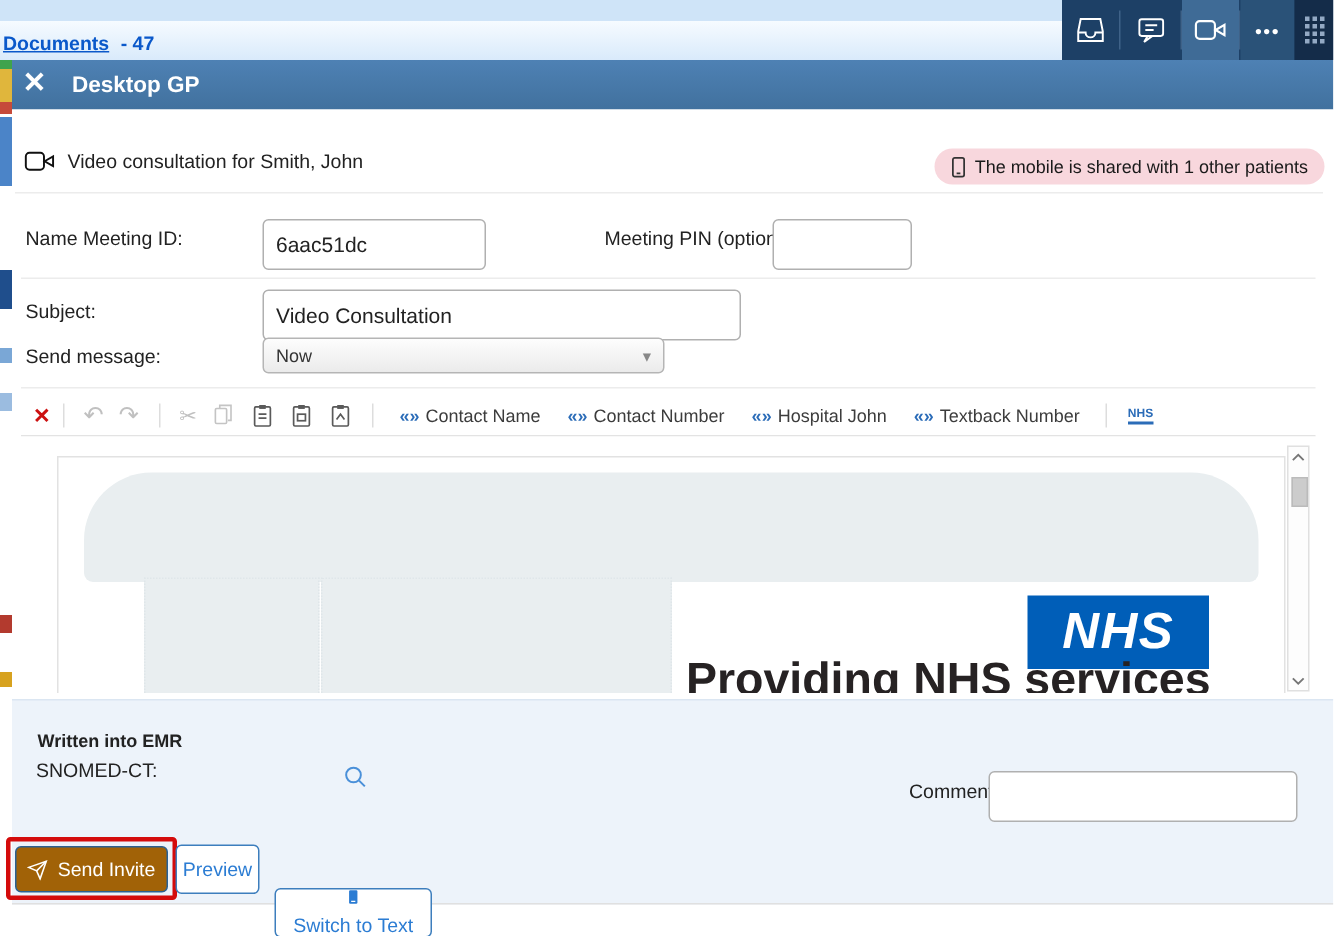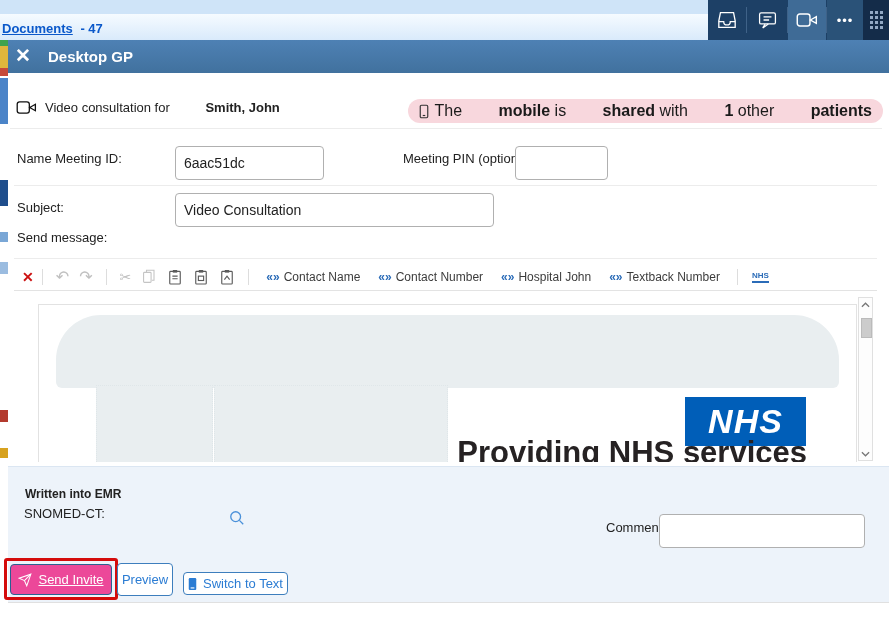--- a/index.html
+++ b/index.html
@@ -29,23 +29,23 @@
   .close-x{left:15px;top:44px;color:#fff;font-size:19px;font-weight:bold;cursor:pointer;line-height:24px;}
   .dlg-title{left:48px;top:48px;color:#fff;font-size:15px;font-weight:bold;}
 
   
   .frag{left:0;width:8px;}
 
   .dlg-body{left:8px;top:73px;width:881px;height:551px;background:#fff;}
 
   
   .consult-row{left:16px;top:100px;font-size:13px;display:flex;align-items:center;gap:8px;}
-  .bold{font-weight:bold;margin-left:32px;}
+  .bold{font-weight:normal;}
   .badge{right:6px;top:99px;height:24px;background:#f8d7dd;border-radius:12px;
-         display:flex;align-items:center;gap:6px;padding:0 11px;font-size:16px;color:#1a1a1a;}
+         display:flex;align-items:center;gap:6px;padding:0 11px;font-size:12px;color:#1a1a1a;}
   .hr{height:1px;background:#ececec;}
 
   .lbl{font-size:13px;color:#222;}
   .inp{position:absolute;border:1px solid #b0b0b0;border-radius:4px;font-size:14px;color:#222;
        padding:16px 8px;box-sizing:border-box;font-family:"Liberation Sans",sans-serif;outline:none;background:#fff;}
   .dropdown{left:175px;top:225px;width:268px;height:24px;border:1px solid #b5b5b5;border-radius:4px;
             background:linear-gradient(#fdfdfd,#ebebeb);display:flex;align-items:center;
             padding:0 8px;box-sizing:border-box;font-size:12px;color:#333;cursor:pointer;}
   .dropdown .caret{margin-left:auto;color:#888;font-size:11px;}
 
@@ -86,24 +86,24 @@
                border-top:1px solid #dbe6f2;border-bottom:1px solid #e0e0e0;}
   .written{left:25px;top:487px;font-size:12px;font-weight:bold;}
   .snomed-lbl{left:24px;top:506px;font-size:13px;}
   .search-ic{left:229px;top:510px;cursor:pointer;}
   .comment-lbl{left:606px;top:520px;font-size:13px;}
 
   
   .red-outline{left:4px;top:558px;width:114px;height:42px;border:3px solid #d40b0b;border-radius:3px;box-sizing:border-box;}
   .btn{position:absolute;display:flex;align-items:center;justify-content:center;gap:6px;
        font-size:13px;border-radius:4px;cursor:pointer;box-sizing:border-box;font-family:"Liberation Sans",sans-serif;}
-  .btn-primary{left:10px;top:564px;width:102px;height:31px;background:#ec4899;color:#fff;border:1px solid #2a6091;text-decoration:underline;}
+  .btn-primary{left:10px;top:564px;width:102px;height:31px;background:#a16207;color:#fff;border:1px solid #2a6091;}
   .btn-light{background:#fff;color:#2b7cd3;border:1px solid #3d7ebd;}
   .btn-preview{left:117px;top:563px;width:56px;height:33px;}
-  .btn-switch{left:183px;top:572px;width:105px;height:23px;}
+  .btn-switch{left:183px;top:592px;width:105px;height:33px;flex-direction:column;}
 </style>
 </head>
 <body>
 
 <div class="screen">
 
   <div class="abs strip1"></div>
   <div class="abs strip2"></div>
   <div class="abs doc-link">
     <a>Documents</a>
@@ -193,20 +193,24 @@
   <input class="inp" style="left: 175px; top: 146px; width: 149px; height: 26px;" value="6aac51dc">
   <div class="abs lbl" style="left:403px;top:151px">Meeting PIN (optional):</div>
   <input class="inp" style="left: 515px; top: 146px; width: 93px; height: 26px;" value="">
 
   <div class="abs hr" style="left:14px;top:185px;width:863px"></div>
 
   <div class="abs lbl" style="left:17px;top:200px">Subject:</div>
   <input class="inp" style="left: 175px; top: 193px; width: 319px; height: 26px;" value="Video Consultation">
 
   <div class="abs lbl" style="left:17px;top:230px">Send message:</div>
+  <div class="abs dropdown">
+    <span>Now</span>
+    <span class="caret">▾</span>
+  </div>
 
   <div class="abs hr" style="left:14px;top:258px;width:863px"></div>
 
   <div class="abs toolbar">
     <span class="tb-del">✕</span>
     <span class="tb-sep"></span>
     <span class="tb-gray">↶</span>
     <span class="tb-gray">↷</span>
     <span class="tb-sep"></span>
     <span class="tb-gray tb-cut">✂</span>

